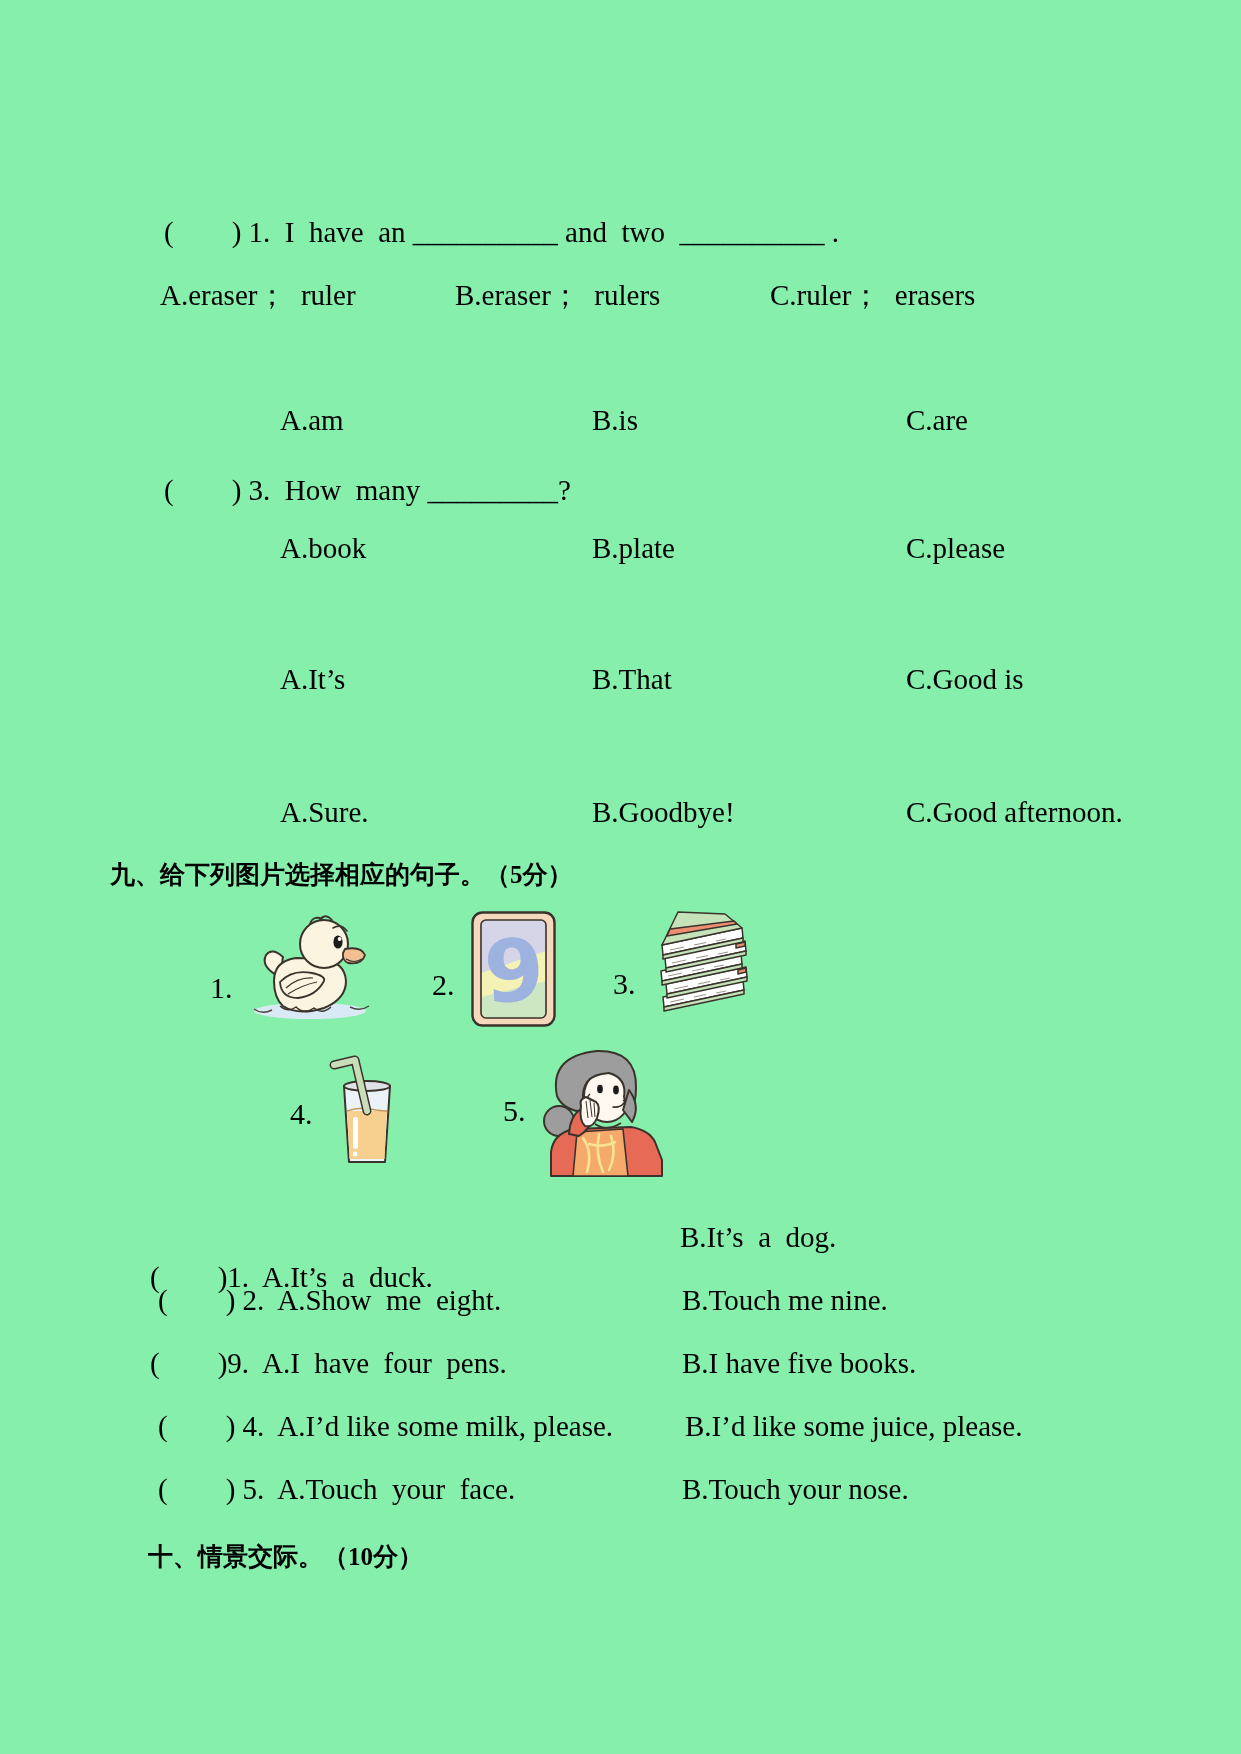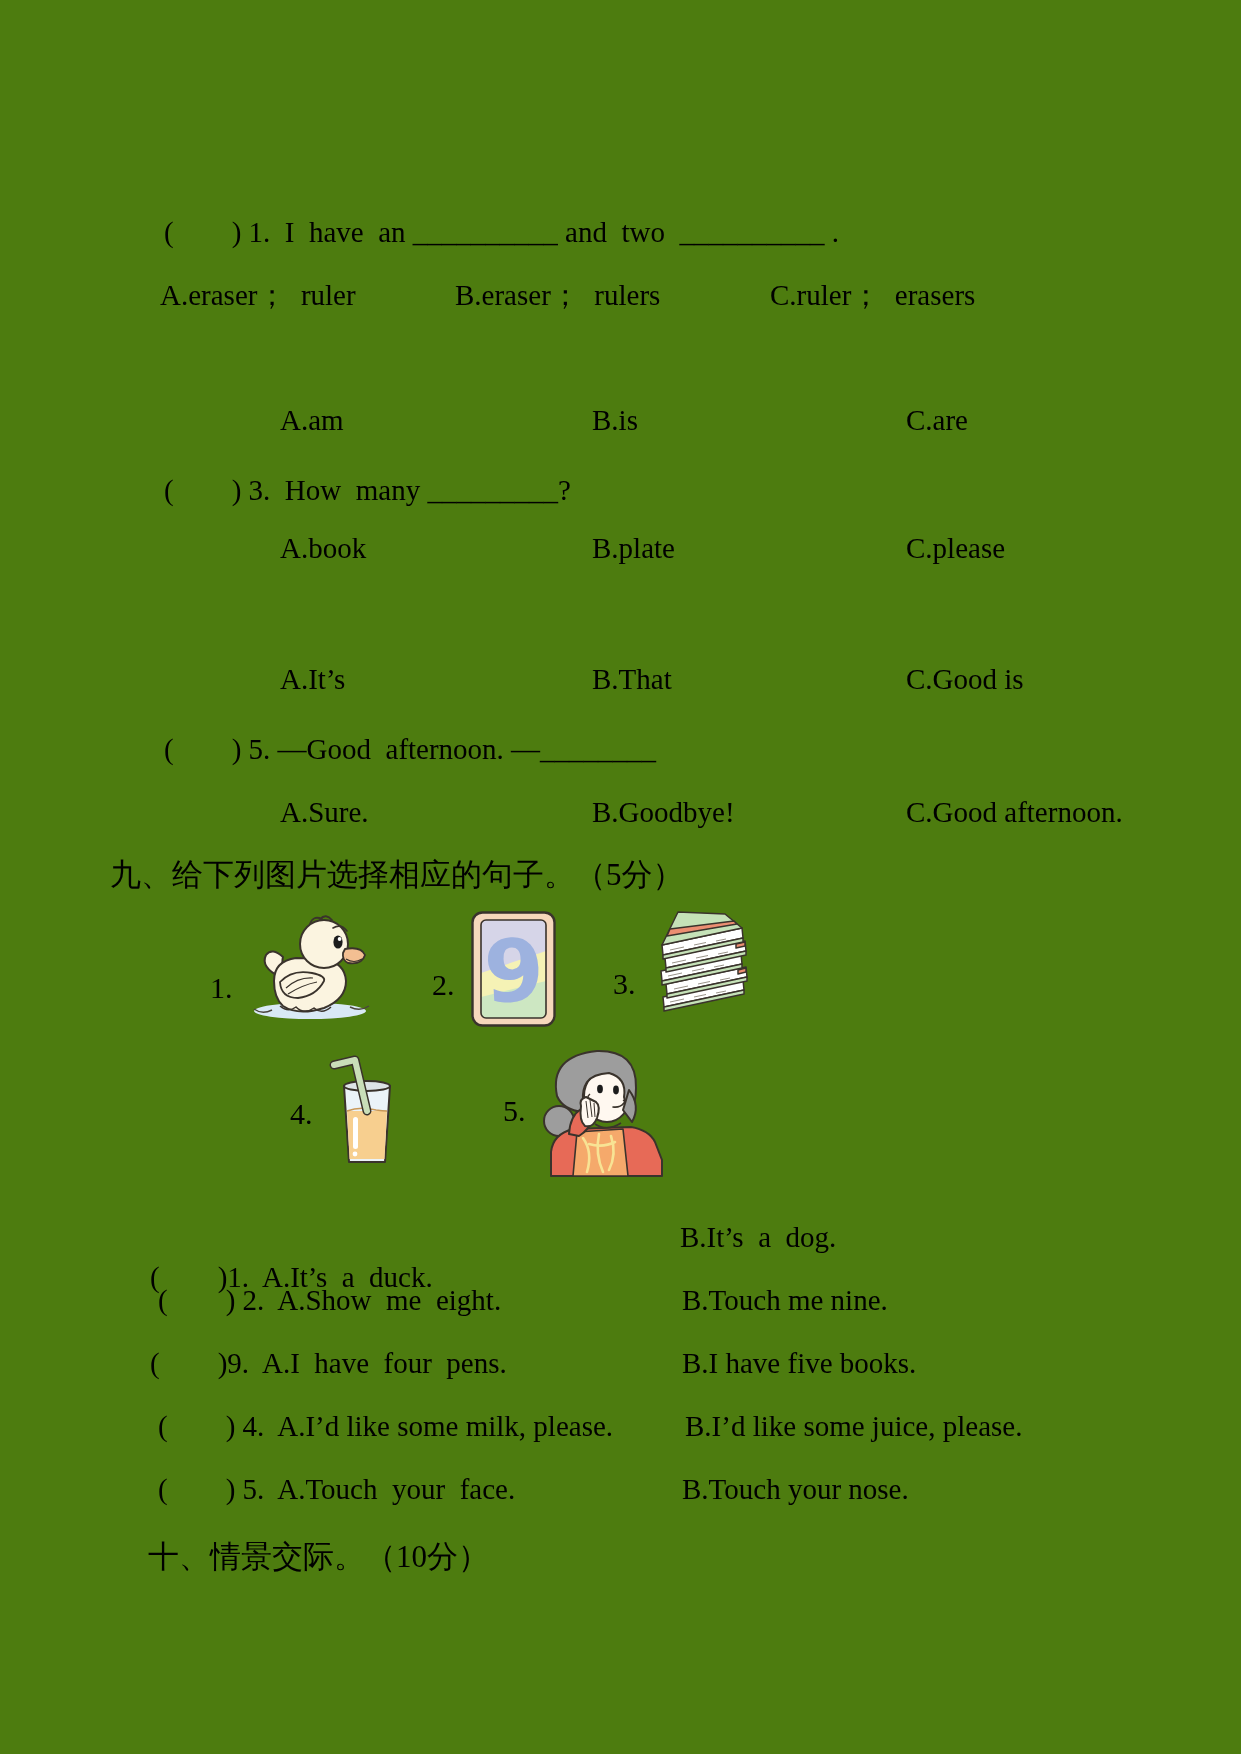--- a/index.html
+++ b/index.html
@@ -1,19 +1,19 @@
 <!DOCTYPE html>
 <html><head>
 <meta charset="utf-8">
 <style>
   html,body{margin:0;padding:0;background:#ffffff;}
-  .page{position:relative;width:1241px;height:1754px;background:#4d7c0f;
+  .page{position:relative;width:1241px;height:1754px;background:#86efac;
         font-family:"Liberation Serif",serif;color:#000;overflow:hidden;}
   .t{position:absolute;white-space:pre;font-size:29px;line-height:34px;}
-  .hd{position:absolute;white-space:pre;font-weight:normal;font-size:31px;line-height:38px;}
+  .hd{position:absolute;white-space:pre;font-weight:bold;font-size:25px;line-height:38px;}
   .pnum{position:absolute;white-space:pre;font-size:30px;line-height:34px;}
   .illus{position:absolute;}
   svg{display:block;overflow:visible;}
 </style>
 </head>
 <body>
 
 <div class="page">
 
   <div class="t" style="top:215px;left:164px">(        ) 1.  I  have  an __________ and  two  __________ .</div>
@@ -35,21 +35,20 @@
     <span class="t" style="top:531px;left:592px">B.plate</span>
     <span class="t" style="top:531px;left:906px">C.please</span>
   </div>
 
   <div>
     <span class="t" style="top:662px;left:280px">A.It’s</span>
     <span class="t" style="top:662px;left:592px">B.That</span>
     <span class="t" style="top:662px;left:906px">C.Good is</span>
   </div>
 
-  <div class="t" style="top:732px;left:164px">(        ) 5. —Good  afternoon. —________</div>
   <div>
     <span class="t" style="top:795px;left:280px">A.Sure.</span>
     <span class="t" style="top:795px;left:592px">B.Goodbye!</span>
     <span class="t" style="top:795px;left:906px">C.Good afternoon.</span>
   </div>
 
   <div class="hd" style="top:856px;left:110px">九、给下列图片选择相应的句子。（5分）</div>
 
   <span class="pnum" style="top:971px;left:210px">1.</span>
   <span class="pnum" style="top:968px;left:432px">2.</span>

